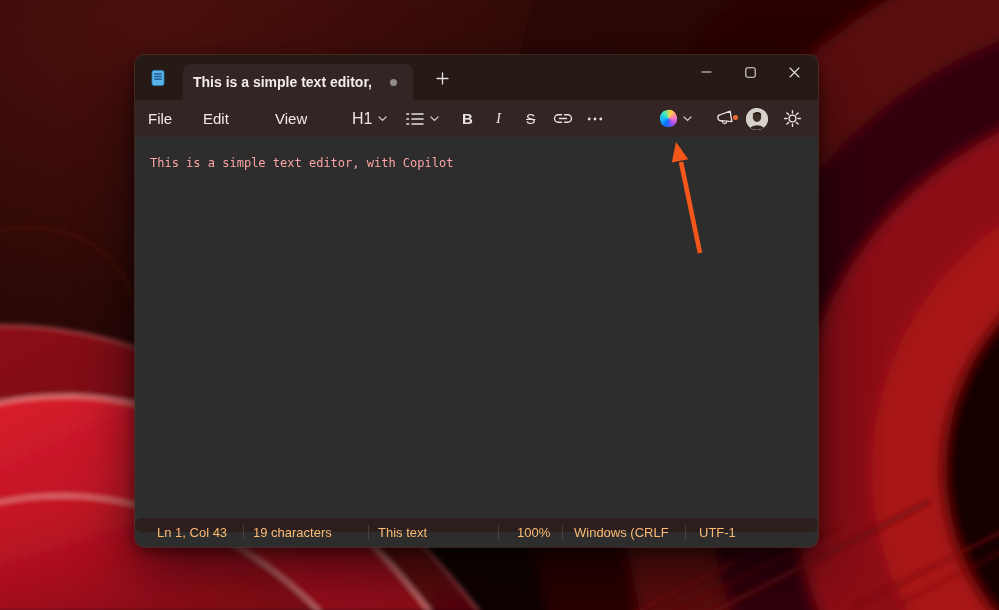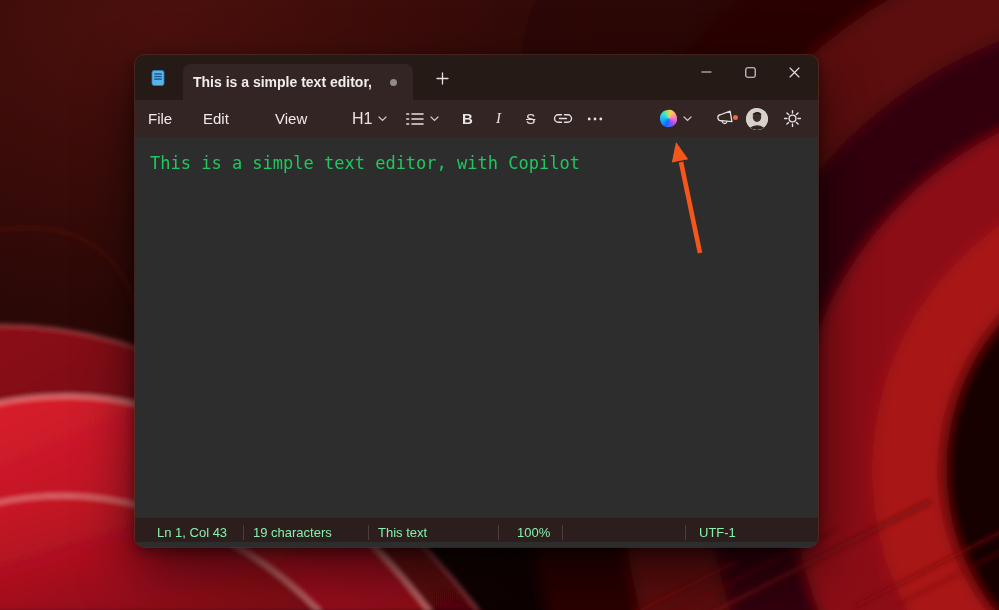--- a/index.html
+++ b/index.html
@@ -44,26 +44,26 @@
         transform:rotate(-10deg);
         background:conic-gradient(from 210deg,
           #0b6cff,#17b3ff,#3ae8c2,#ffd23e,#ff7bbd,#a34df0,#0b6cff); }
   .badge-dot { position:absolute; top:6px; right:-3px; width:5px; height:5px;
                border-radius:50%; background:#ef6a3a; }
   .avatar { width:22px; height:22px; border-radius:50%; overflow:hidden;
             background:#d6d2cb; display:block; }
 
   
   .editor { position:relative; height:381px; background:#2d2d2d;
-            font-family:"DejaVu Sans Mono", monospace; font-size:17px;
-            color:#22c55e; padding:17px 15px; line-height:18px; cursor:text; }
-
-  
-  .statusbar { position:relative; height:24px; background:#2b1e1c;
-               font-size:13px; color:#86efac; }
+            font-family:"DejaVu Sans Mono", monospace; font-size:12px;
+            color:#fca5a5; padding:17px 15px; line-height:18px; cursor:text; }
+
+  
+  .statusbar { position:relative; height:14px; background:#2b1e1c;
+               font-size:13px; color:#fdba74;border-radius:9px; }
   .sb-item { position:absolute; top:0; height:29px; display:flex; align-items:center;
              white-space:nowrap; }
   .sb-div { position:absolute; top:7px; width:1px; height:15px; background:#4d3d3a; }
   .sb-clip { overflow:hidden; max-width:108px; }
 
   .arrow-overlay { position:absolute; left:0; top:0; z-index:5; pointer-events:none; }
   svg.icon { display:block; }
 </style>
 </head>
 <body>
@@ -280,20 +280,21 @@
 
     <div class="statusbar">
       <span class="sb-item" style="left:22px">Ln 1, Col 43</span>
       <span class="sb-div" style="left:108px"></span>
       <span class="sb-item" style="left:118px">19 characters</span>
       <span class="sb-div" style="left:233px"></span>
       <span class="sb-item" style="left:243px">This text</span>
       <span class="sb-div" style="left:363px"></span>
       <span class="sb-item" style="left:382px">100%</span>
       <span class="sb-div" style="left:427px"></span>
+      <span class="sb-item sb-clip" style="left:439px">Windows (CRLF</span>
       <span class="sb-div" style="left:550px"></span>
       <span class="sb-item" style="left:564px">UTF-1</span>
     </div>
   </div>
 
   <svg class="arrow-overlay" width="999" height="610" viewBox="0 0 999 610">
     <path d="M700 253 L681 162" stroke="#F5571A" stroke-width="4.6" fill="none"></path>
     <polygon points="676,142 688.2,159.2 671.8,162.6" fill="#F5571A"></polygon>
   </svg>
 

